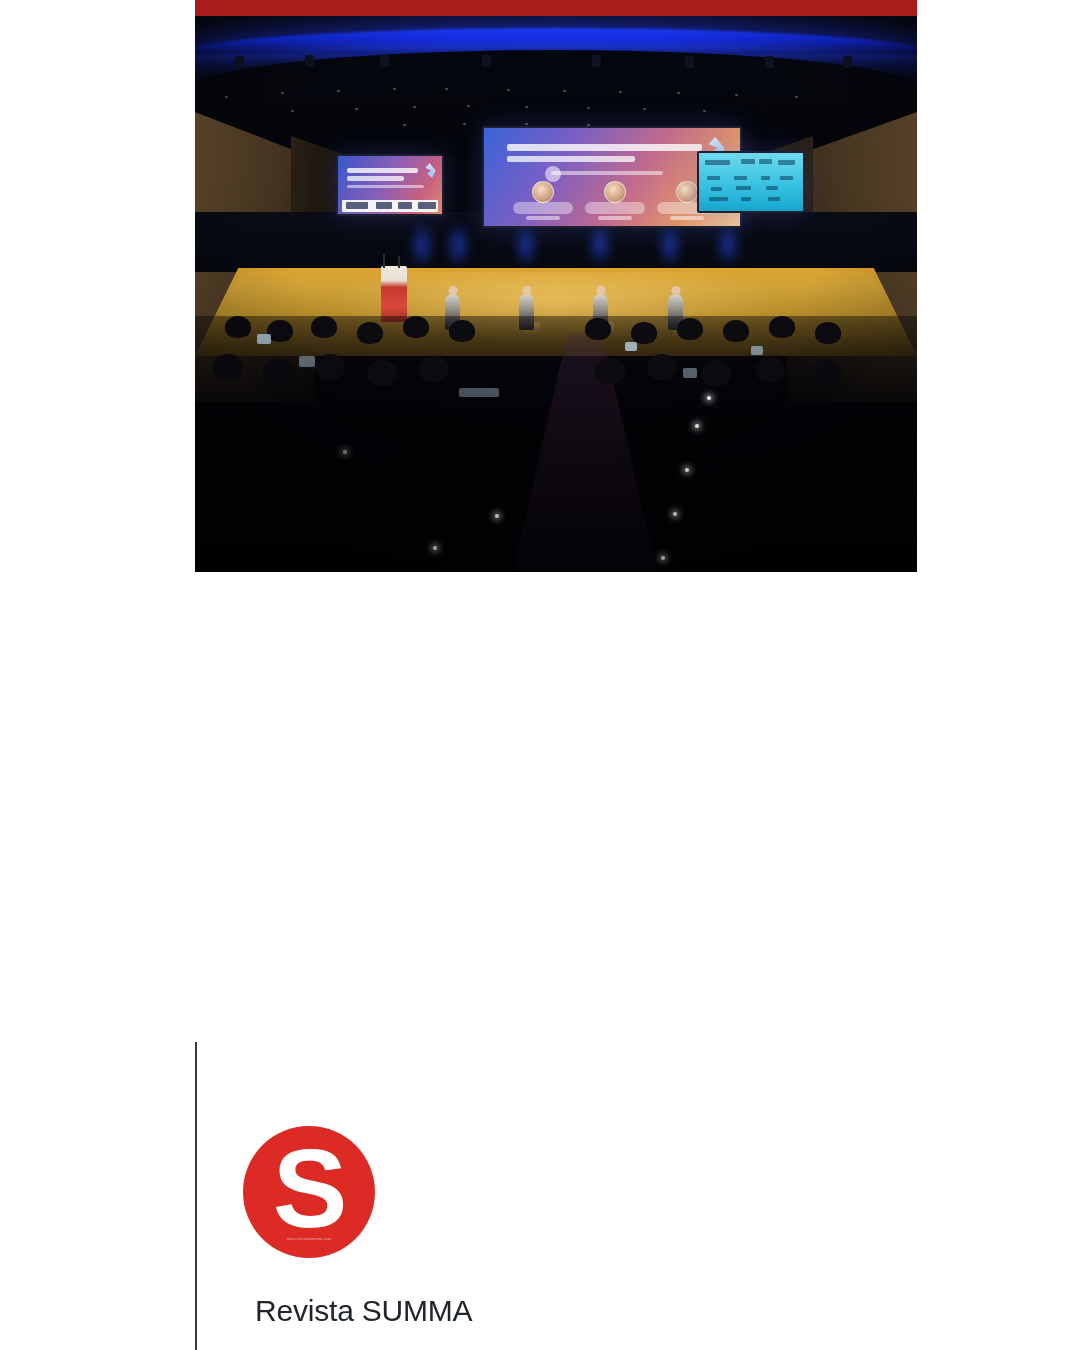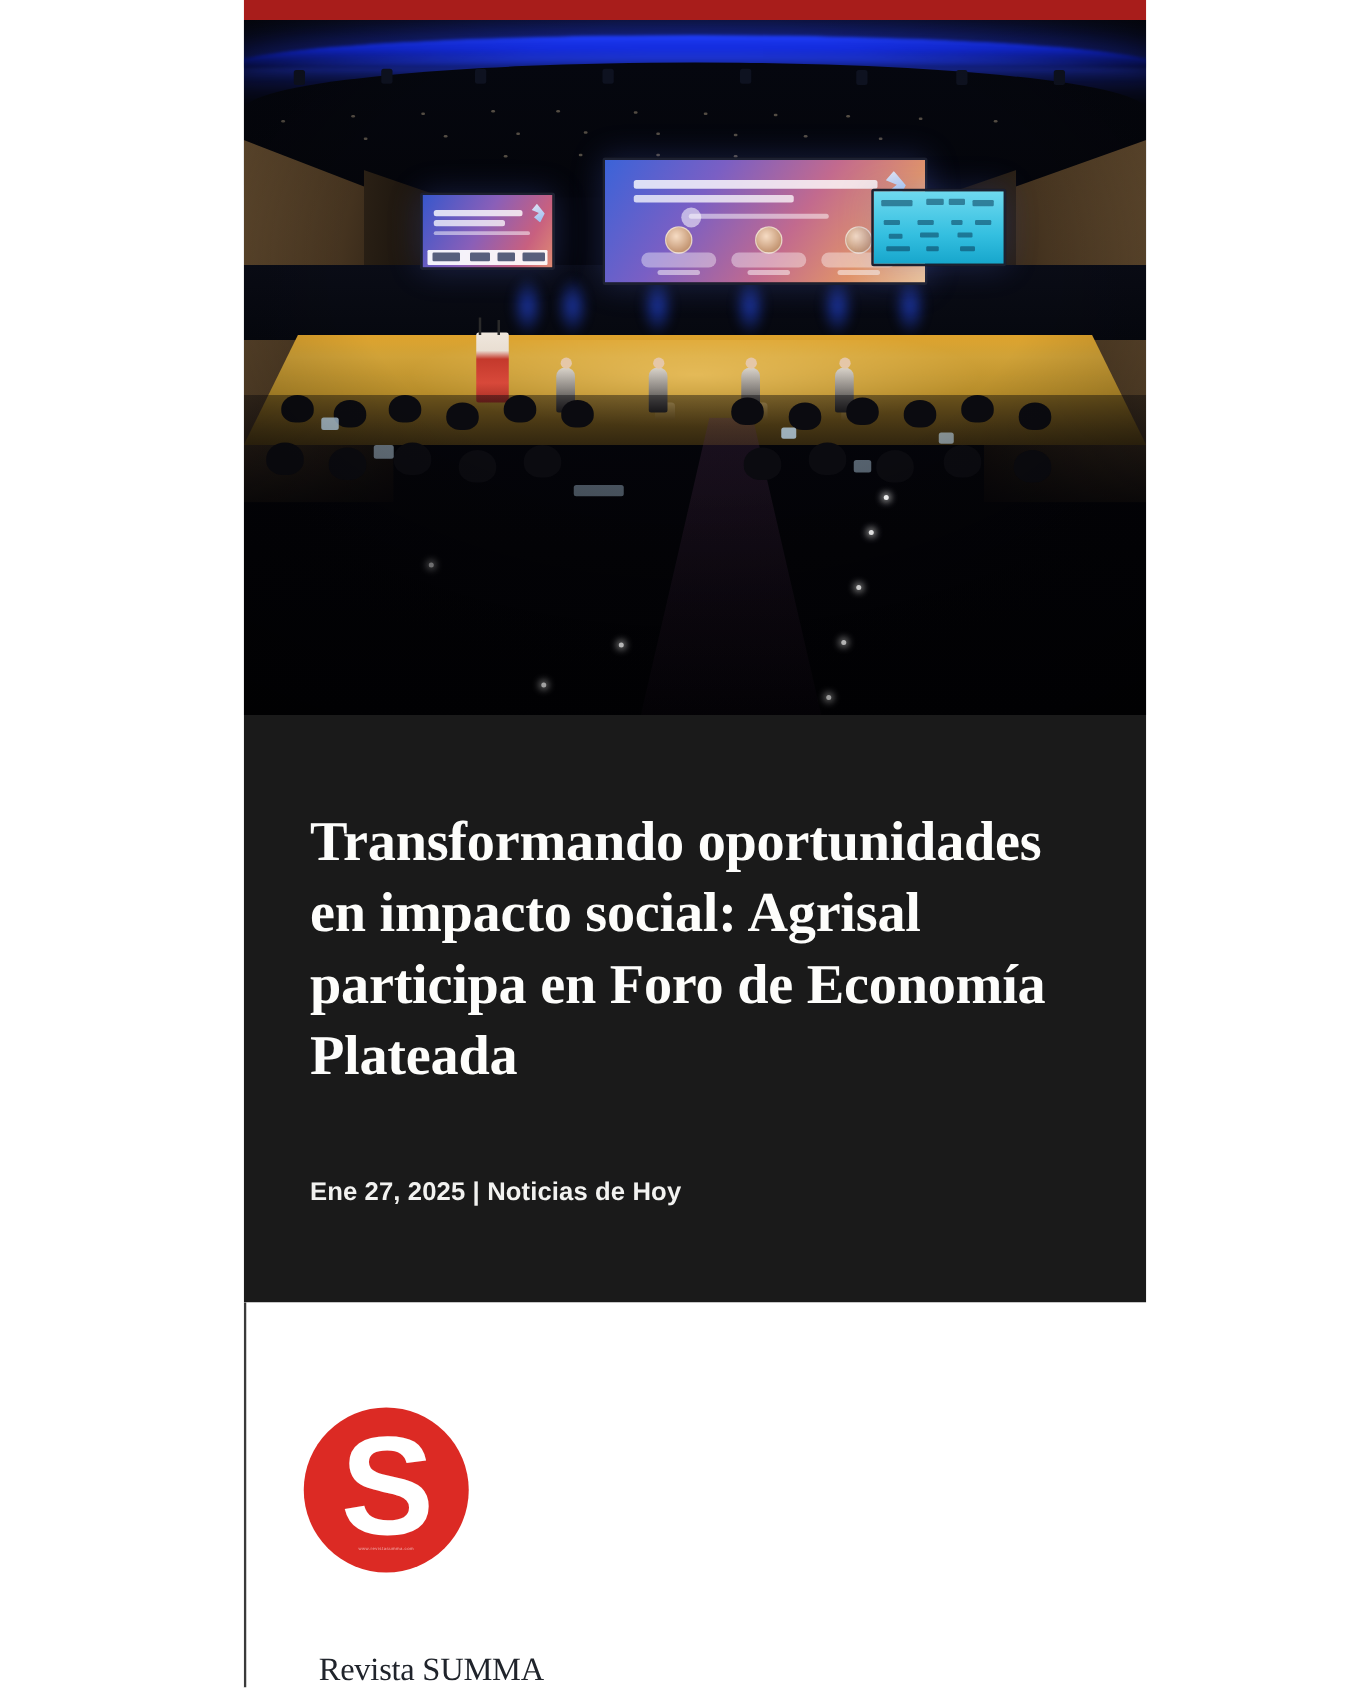--- a/index.html
+++ b/index.html
@@ -199,23 +199,23 @@
     font-family:"Liberation Sans", sans-serif;
     font-weight:700; font-size:112px; color:#ffffff;
     line-height:1; letter-spacing:-2px;
     transform:translateY(-3px);
   }
   .logo-micro {
     position:absolute; left:50%; bottom:17px; transform:translateX(-50%);
     font-size:3.4px; color:rgba(255,255,255,.62); letter-spacing:.4px; white-space:nowrap;
   }
   .source-name {
-    position:absolute; left:58px; top:279px;
-    font-family:Liberation Serif, serif;
-    font-size:26px; color:#20242b; letter-spacing:-.2px;
+    position:absolute; left:58px; top:252px;
+    font-family:Liberation Sans, sans-serif;
+    font-size:30px; color:#20242b; letter-spacing:-.2px;
   }
 </style>
 </head>
 <body>
 
 <div id="page">
 
   <div class="topbar"></div>
 
   <div class="photo">
@@ -381,24 +381,20 @@
     <div class="steplight" style="left:466px; top:540px;"></div>
     <div class="steplight" style="left:512px; top:380px;"></div>
     <div class="steplight" style="left:300px; top:498px;"></div>
     <div class="steplight" style="left:238px; top:530px;"></div>
 
     <div class="steplight" style="left:148px; top:434px; opacity:.55;"></div>
 
     <div class="photo-vignette"></div>
   </div>
 
-  <div class="card">
-    <h1 class="card-title">Transformando oportunidades en impacto social: Agrisal participa en Foro de Economía Plateada</h1>
-    <div class="card-meta">Ene 27, 2025 | Noticias de Hoy</div>
-  </div>
 
   <div class="body">
     <div class="logo">
       <span class="logo-s">S</span>
       <span class="logo-micro">www.revistasumma.com</span>
     </div>
     <div class="source-name">Revista SUMMA</div>
   </div>
 
   <div class="gutter-left"></div>

